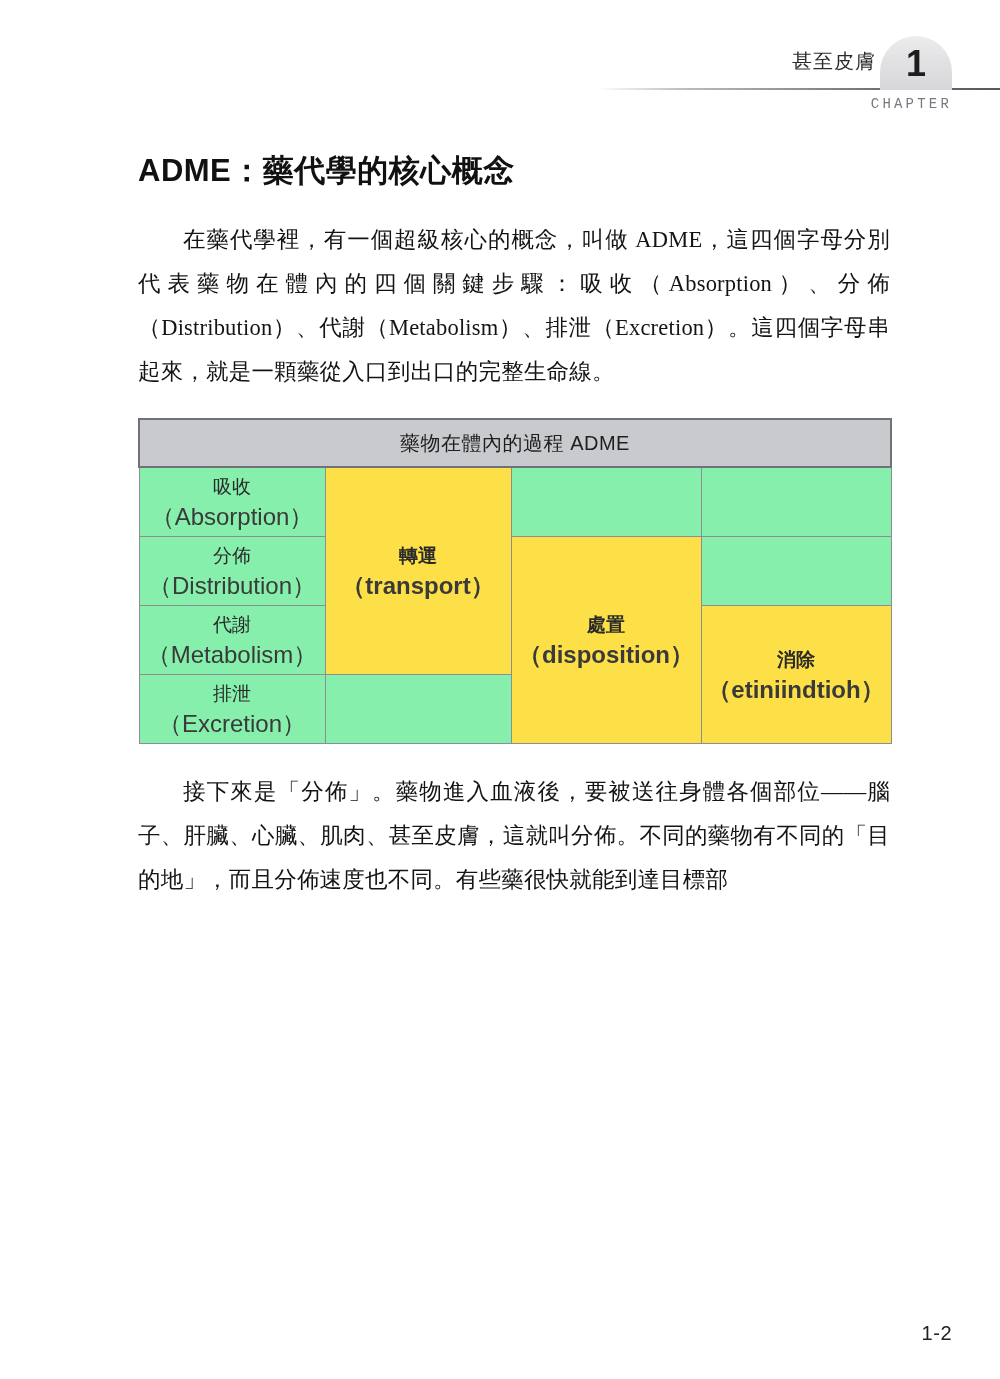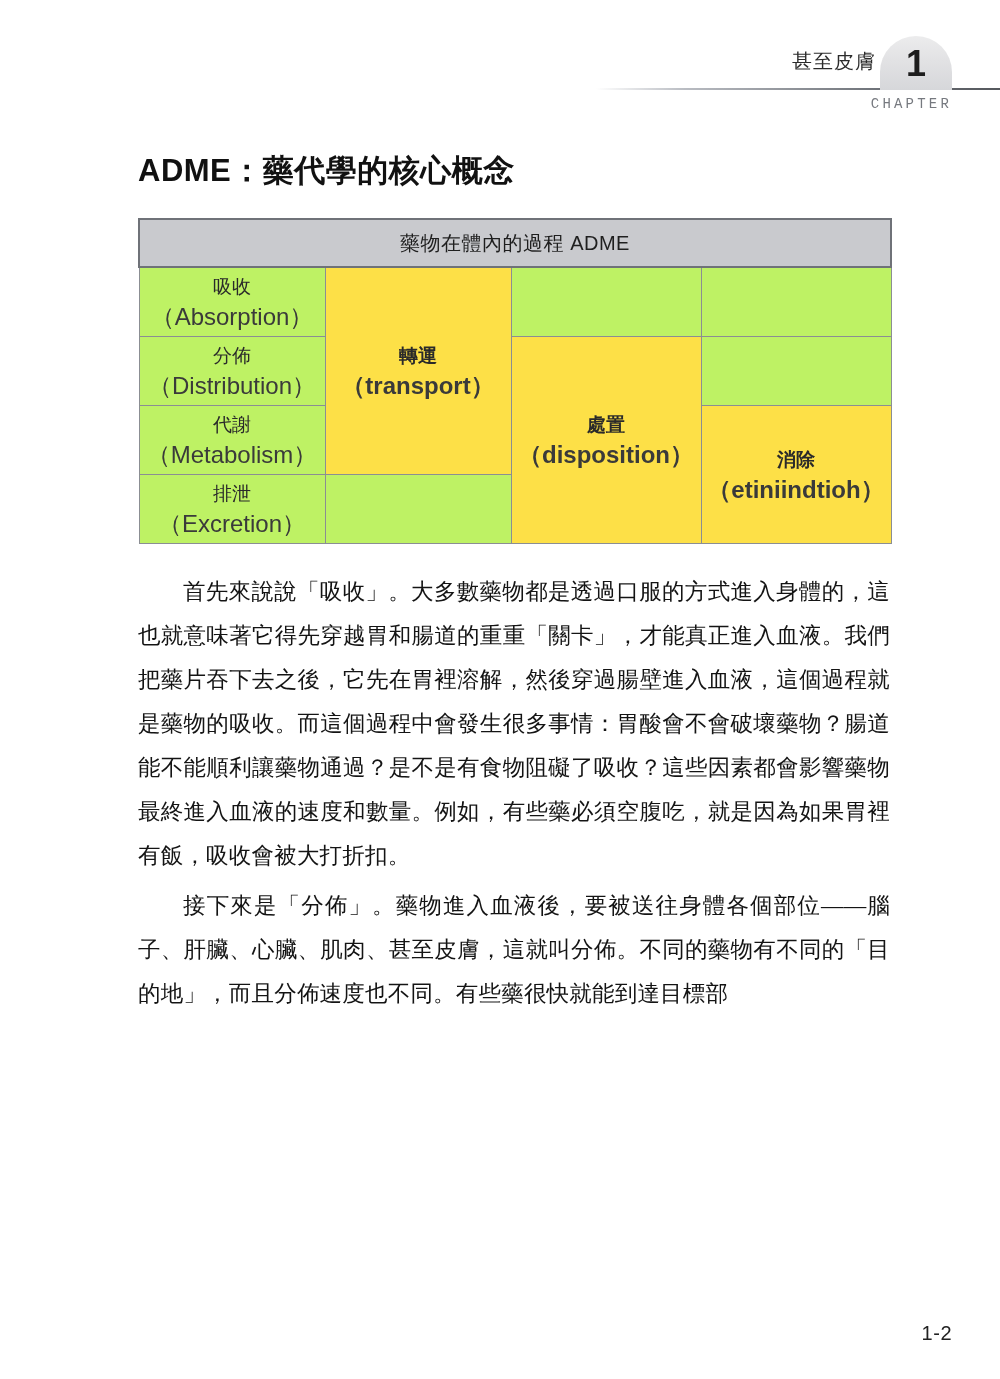--- a/index.html
+++ b/index.html
@@ -117,21 +117,21 @@
     padding: 4px 2px;
   }
   table.adme th.title-cell {
     background: #c9cace;
     border: 2px solid #6f7278;
     font-size: 20px;
     height: 48px;
     color: #1f1f1f;
     letter-spacing: 0.5px;
   }
-  table.adme td.plain { background: #bef264; height: 68px; }
+  table.adme td.plain { background: #86efac; height: 68px; }
   table.adme td.shaded { background: #fde047; font-weight: bold; }
   .cell-cn { font-size: 19px; display: block; line-height: 30px; }
   .cell-en { font-size: 24px; display: block; line-height: 30px; color: #3a3a3a; }
 
   
   col.c1 { width: 186px; }
   col.c2 { width: 186px; }
   col.c3 { width: 190px; }
   col.c4 { width: 190px; }
 
@@ -155,20 +155,21 @@
   <div class="chapter-badge">
     <div class="num">1</div>
   </div>
   <div class="chapter-word">CHAPTER</div>
 </div>
 
 <div class="content">
 
   <h1 class="section-title">ADME：藥代學的核心概念</h1>
 
+  <p class="para">在藥代學裡，有一個超級核心的概念，叫做 ADME，這四個字母分別代表藥物在體內的四個關鍵步驟：吸收（Absorption）、分佈（Distribution）、代謝（Metabolism）、排泄（Excretion）。這四個字母串起來，就是一顆藥從入口到出口的完整生命線。</p>
 
   <div class="adme-table-wrap">
     <table class="adme">
       <colgroup>
         <col class="c1">
           <col class="c2">
           <col class="c3">
           <col class="c4">
       </colgroup>
       <thead>
@@ -214,19 +215,18 @@
           <td class="plain">
             <span class="cell-cn">排泄</span>
             <span class="cell-en">（Excretion）</span>
           </td>
           <td class="plain"></td>
         </tr>
       </tbody>
     </table>
   </div>
 
-  <p class="para">首先來說說「吸收」。大多數藥物都是透過口服的方式進入身體的，這也就意味著它得先穿越胃和腸道的重重「關卡」，才能真正進入血液。我們把藥片吞下去之後，它先在胃裡溶解，然後穿過腸壁進入血液，這個過程就是藥物的吸收。而這個過程中會發生很多事情：胃酸會不會破壞藥物？腸道能不能順利讓藥物通過？是不是有食物阻礙了吸收？這些因素都會影響藥物最終進入血液的速度和數量。例如，有些藥必須空腹吃，就是因為如果胃裡有飯，吸收會被大打折扣。</p>
 
   <p class="para tight">接下來是「分佈」。藥物進入血液後，要被送往身體各個部位——腦子、肝臟、心臟、肌肉、甚至皮膚，這就叫分佈。不同的藥物有不同的「目的地」，而且分佈速度也不同。有些藥很快就能到達目標部</p>
 
 </div>
 
 <div class="page-number">1-2</div>
 
 </body></html>

